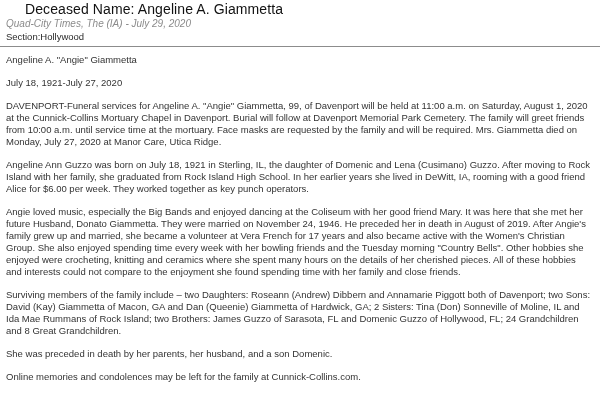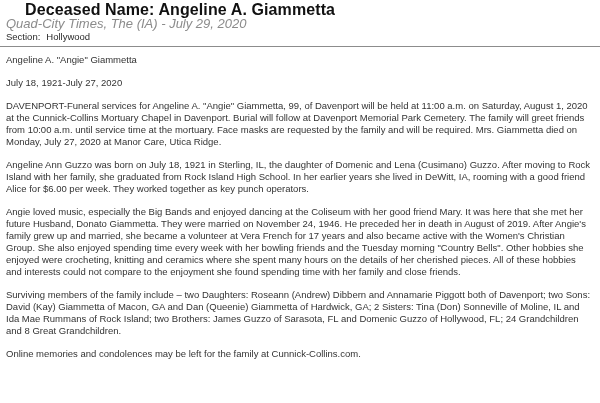--- a/index.html
+++ b/index.html
@@ -12,43 +12,42 @@
   }
   .page {
     box-sizing: border-box;
     width: 600px;
     height: 403px;
     padding: 2px 7px 0 6px;
     font-family: "Liberation Sans", sans-serif;
     background: #ffffff;
   }
   .page-title {
-    font-size: 16px;
-    font-weight: bold;
+    font-size: 14px;
+    font-weight: normal;
     color: #111111;
     line-height: 15px;
     margin: 0 0 2px 0;
     letter-spacing: 0.1px;
     padding-left: 19px;
   }
   .source-citation {
-    font-size: 13px;
+    font-size: 10px;
     font-style: italic;
     color: #8b8b8b;
     line-height: 10px;
     margin: 0 0 3px 0;
   }
   .section-line {
     font-size: 9.5px;
     color: #2a2a2a;
     line-height: 10px;
     margin: 0 0 4px 0;
   }
   .section-label {
-    margin-right: 6px;
     text-align: center;
   }
   hr.header-rule {
     border: none;
     border-top: 1px solid #8c8c8c;
     height: 0;
     margin: 0 -7px 0 -6px;
   }
   .obituary-body {
     padding-top: 7px;
@@ -76,16 +75,17 @@
 
   <hr class="header-rule">
 
   <div class="obituary-body">
     <p>Angeline A. "Angie" Giammetta</p>
     <p>July 18, 1921-July 27, 2020</p>
     <p>DAVENPORT-Funeral services for Angeline A. "Angie" Giammetta, 99, of Davenport will be held at 11:00 a.m. on Saturday, August 1, 2020 at the Cunnick-Collins Mortuary Chapel in Davenport. Burial will follow at Davenport Memorial Park Cemetery. The family will greet friends from 10:00 a.m. until service time at the mortuary. Face masks are requested by the family and will be required. Mrs. Giammetta died on Monday, July 27, 2020 at Manor Care, Utica Ridge.</p>
     <p>Angeline Ann Guzzo was born on July 18, 1921 in Sterling, IL, the daughter of Domenic and Lena (Cusimano) Guzzo. After moving to Rock Island with her family, she graduated from Rock Island High School. In her earlier years she lived in DeWitt, IA, rooming with a good friend Alice for $6.00 per week. They worked together as key punch operators.</p>
     <p>Angie loved music, especially the Big Bands and enjoyed dancing at the Coliseum with her good friend Mary. It was here that she met her future Husband, Donato Giammetta. They were married on November 24, 1946. He preceded her in death in August of 2019. After Angie's family grew up and married, she became a volunteer at Vera French for 17 years and also became active with the Women's Christian Group. She also enjoyed spending time every week with her bowling friends and the Tuesday morning "Country Bells". Other hobbies she enjoyed were crocheting, knitting and ceramics where she spent many hours on the details of her cherished pieces. All of these hobbies and interests could not compare to the enjoyment she found spending time with her family and close friends.</p>
     <p>Surviving members of the family include – two Daughters: Roseann (Andrew) Dibbern and Annamarie Piggott both of Davenport; two Sons: David (Kay) Giammetta of Macon, GA and Dan (Queenie) Giammetta of Hardwick, GA; 2 Sisters: Tina (Don) Sonneville of Moline, IL and Ida Mae Rummans of Rock Island; two Brothers: James Guzzo of Sarasota, FL and Domenic Guzzo of Hollywood, FL; 24 Grandchildren and 8 Great Grandchildren.</p>
+    <p>She was preceded in death by her parents, her husband, and a son Domenic.</p>
     <p>Online memories and condolences may be left for the family at Cunnick-Collins.com.</p>
   </div>
 
 </div>
 
 </body></html>

